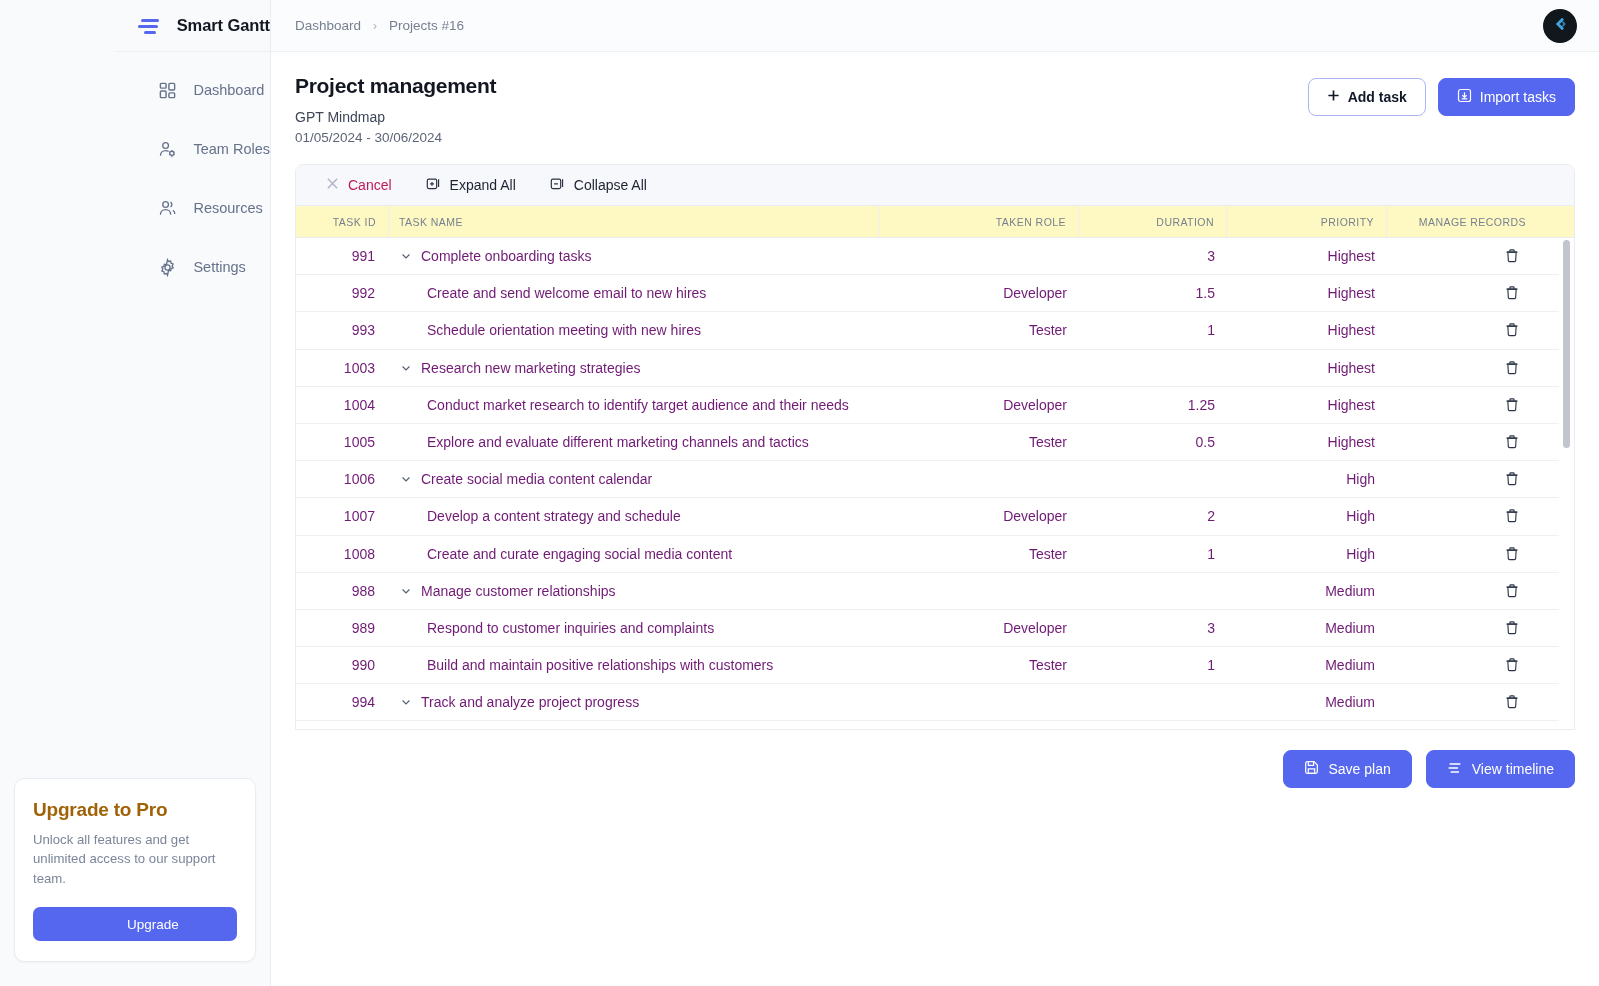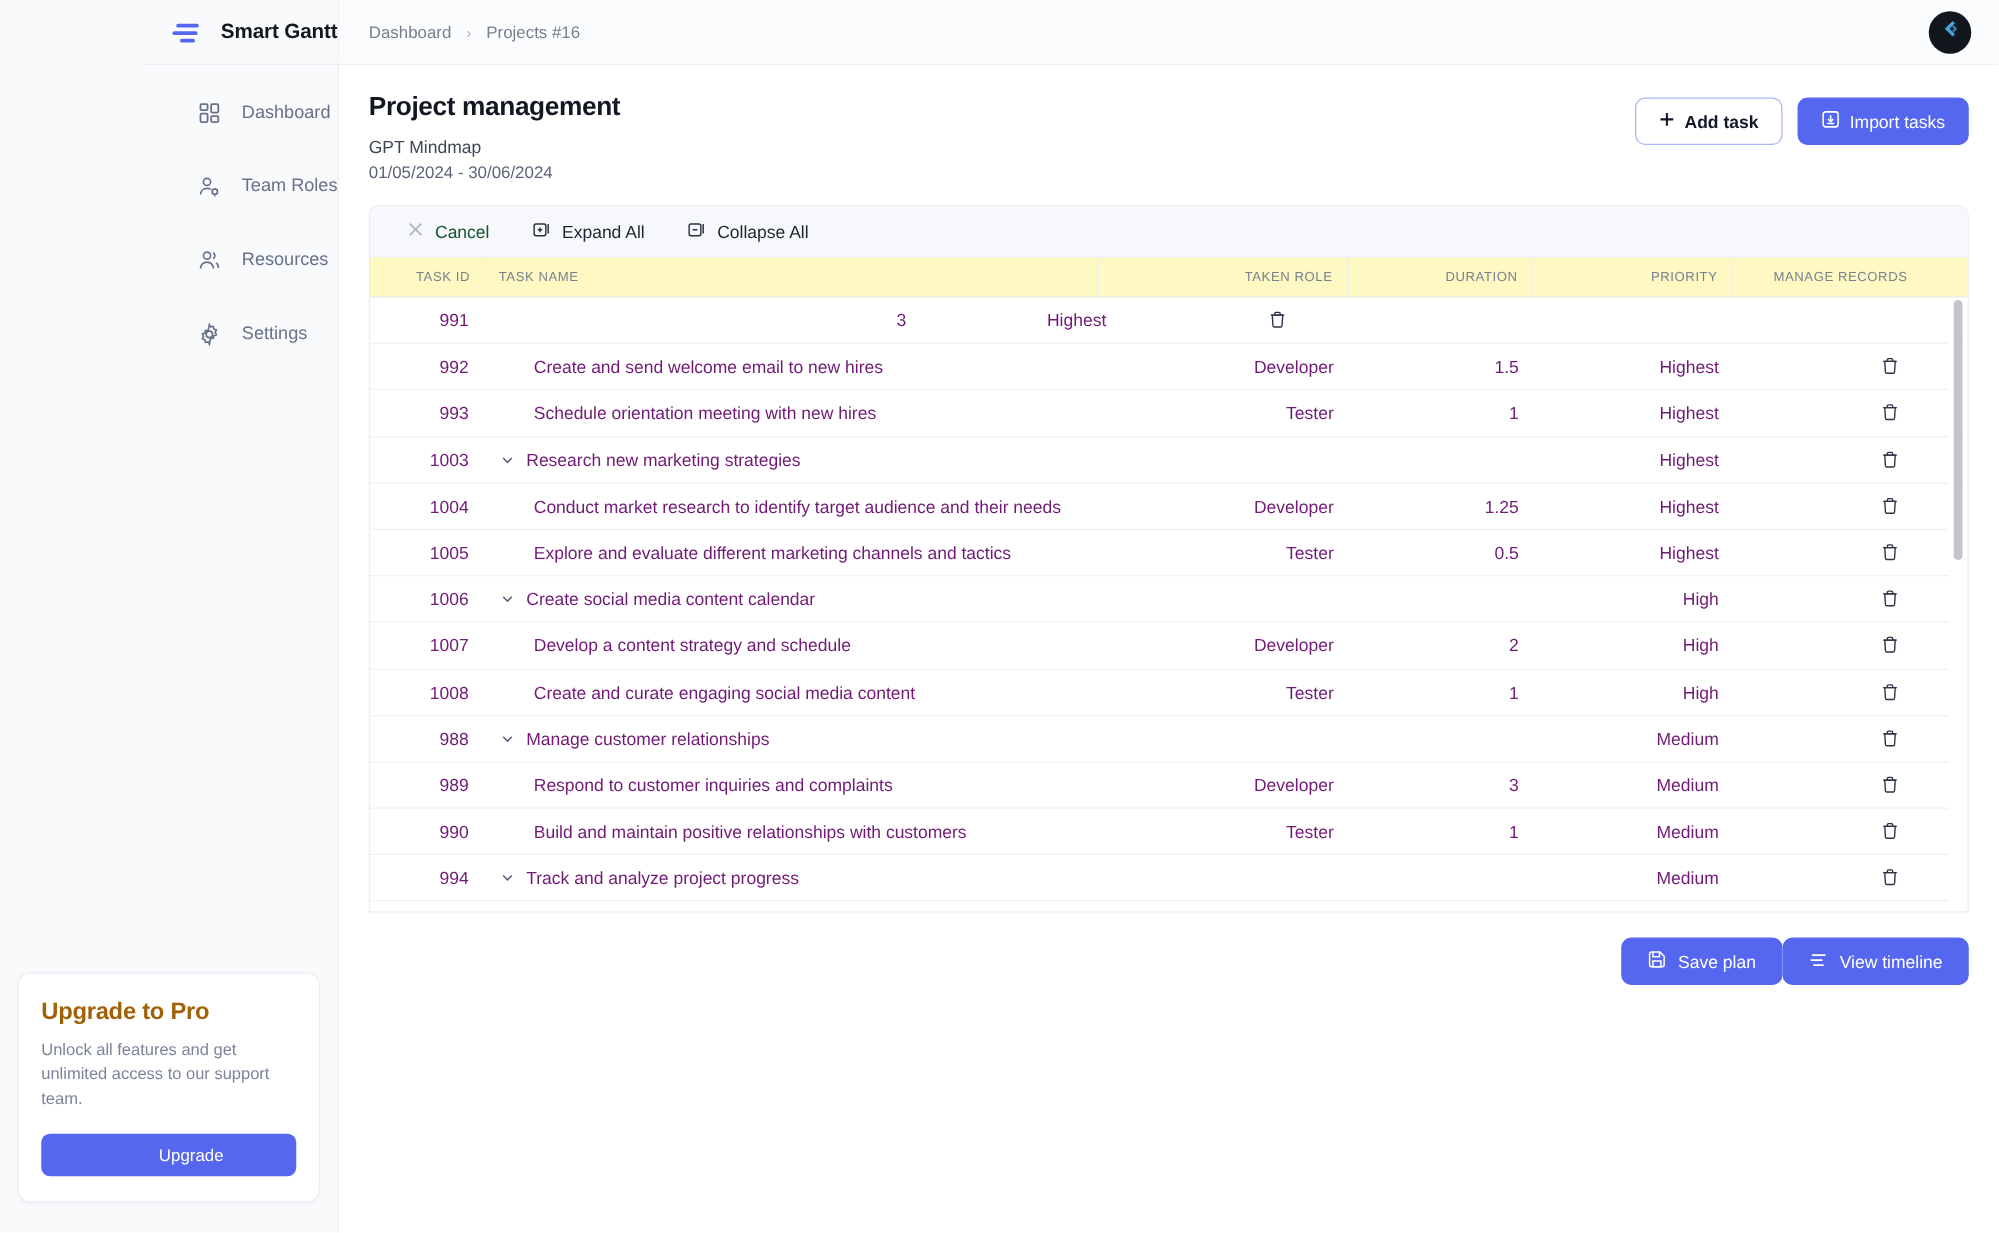--- a/index.html
+++ b/index.html
@@ -118,21 +118,21 @@
     border-bottom: 1px solid #e9edf2;
     display: flex; align-items: center; gap: 6px;
     padding-left: 16px;
   }
   .tool-btn {
     display: inline-flex; align-items: center; gap: 9px;
     padding: 0 14px; height: 30px;
     font-size: 14px; color: #1d2430; cursor: pointer;
     background: transparent; border: none; font-family: inherit;
   }
-  .tool-btn.disabled { color: #14532d; cursor: default; }
+  .tool-btn.disabled { color: #be185d; cursor: default; }
 
   .grid-head {
     display: flex; height: 32px; min-height: 32px;
     background: #fef9c3;
     border-bottom: 1px solid #e9edf2;
     font-size: 10.5px; color: #77808f; letter-spacing: 0.45px;
   }
   .grid-head .cell { display: flex; align-items: center; border-right: 1px solid #eceff3; padding: 0 10px; }
   .grid-body { flex: 1; overflow: hidden; position: relative; }
   .row {
@@ -168,21 +168,21 @@
     position: absolute; right: 4px; top: 2px;
     width: 7px; height: 208px;
     background: #c2c6cc; border-radius: 4px;
   }
   .vscroll-track {
     position: absolute; right: 0; top: 0; width: 15px; height: 100%;
     background: #ffffff;
   }
 
   .foot-actions {
-    display: flex; justify-content: flex-end; 
+    display: flex; justify-content: flex-end; gap: 14px;
     padding: 20px 24px 0 24px;
   }
   .btn-foot {
     display: inline-flex; align-items: center; gap: 9px;
     height: 38px; padding: 0 20px;
     border-radius: 8px; font-size: 14px; cursor: pointer;
     background: #5667ef; border: 1px solid #5667ef; color: #ffffff;
     font-family: inherit;
   }
 </style>
@@ -345,20 +345,30 @@
         <div class="cell c-role">TAKEN ROLE</div>
         <div class="cell c-dur">DURATION</div>
         <div class="cell c-prio">PRIORITY</div>
         <div class="cell c-mng">MANAGE RECORDS</div>
       </div>
 
       <div class="grid-body">
         <div id="rows-host">
             <div class="row">
               <div class="cell c-id">991</div>
+              <div class="cell c-name">
+                <span class="name-wrap">
+                  <span class="chev">
+                    <svg width="12" height="12" viewBox="0 0 14 14" stroke="#556074" stroke-width="1.4" fill="none">
+                      <path d="M3 5.2 7 9.2 11 5.2"></path>
+                    </svg>
+                  </span>
+                  <span>Complete onboarding tasks</span>
+                </span>
+              </div>
               <div class="cell c-role"></div>
               <div class="cell c-dur">3</div>
               <div class="cell c-prio">Highest</div>
               <div class="cell c-mng">
                 <span class="trash">
                   <svg width="16" height="16" viewBox="0 0 18 18" stroke="#2b3444" stroke-width="1.25" fill="none">
                     <path d="M2.8 4.6h12.4M6.6 4.6V3.1a1 1 0 0 1 1-1h2.8a1 1 0 0 1 1 1v1.5"></path>
                     <path d="M4.3 4.6h9.4l-.6 9.6a1.2 1.2 0 0 1-1.2 1.1H6.1a1.2 1.2 0 0 1-1.2-1.1z"></path>
                   </svg>
                 </span>

